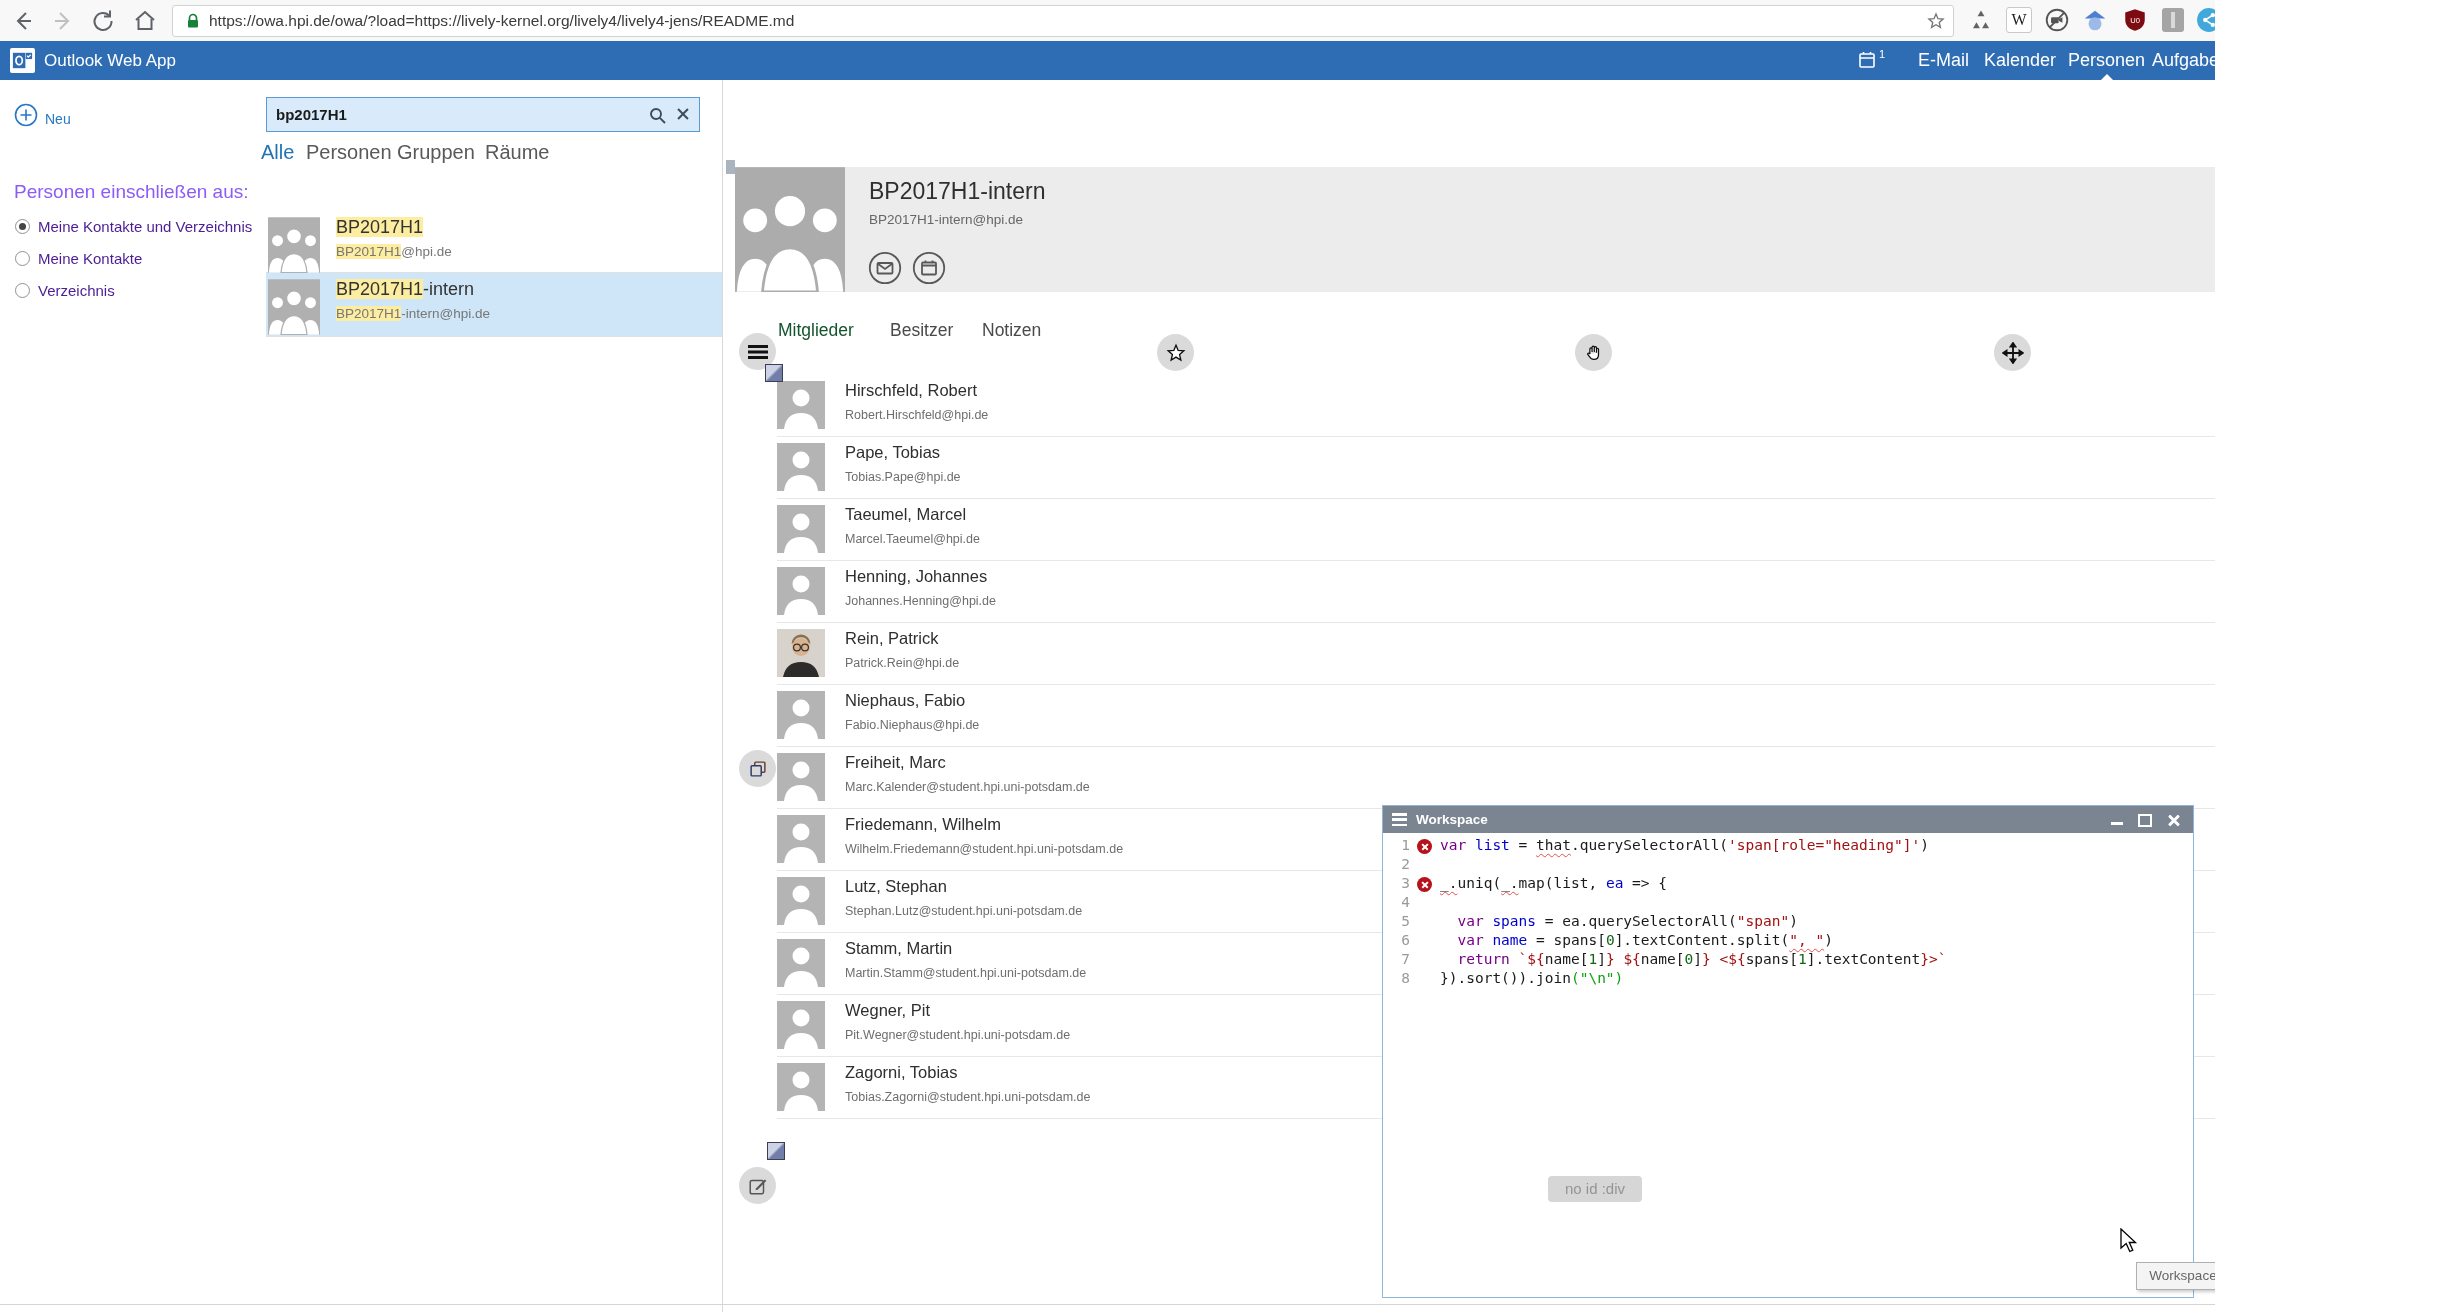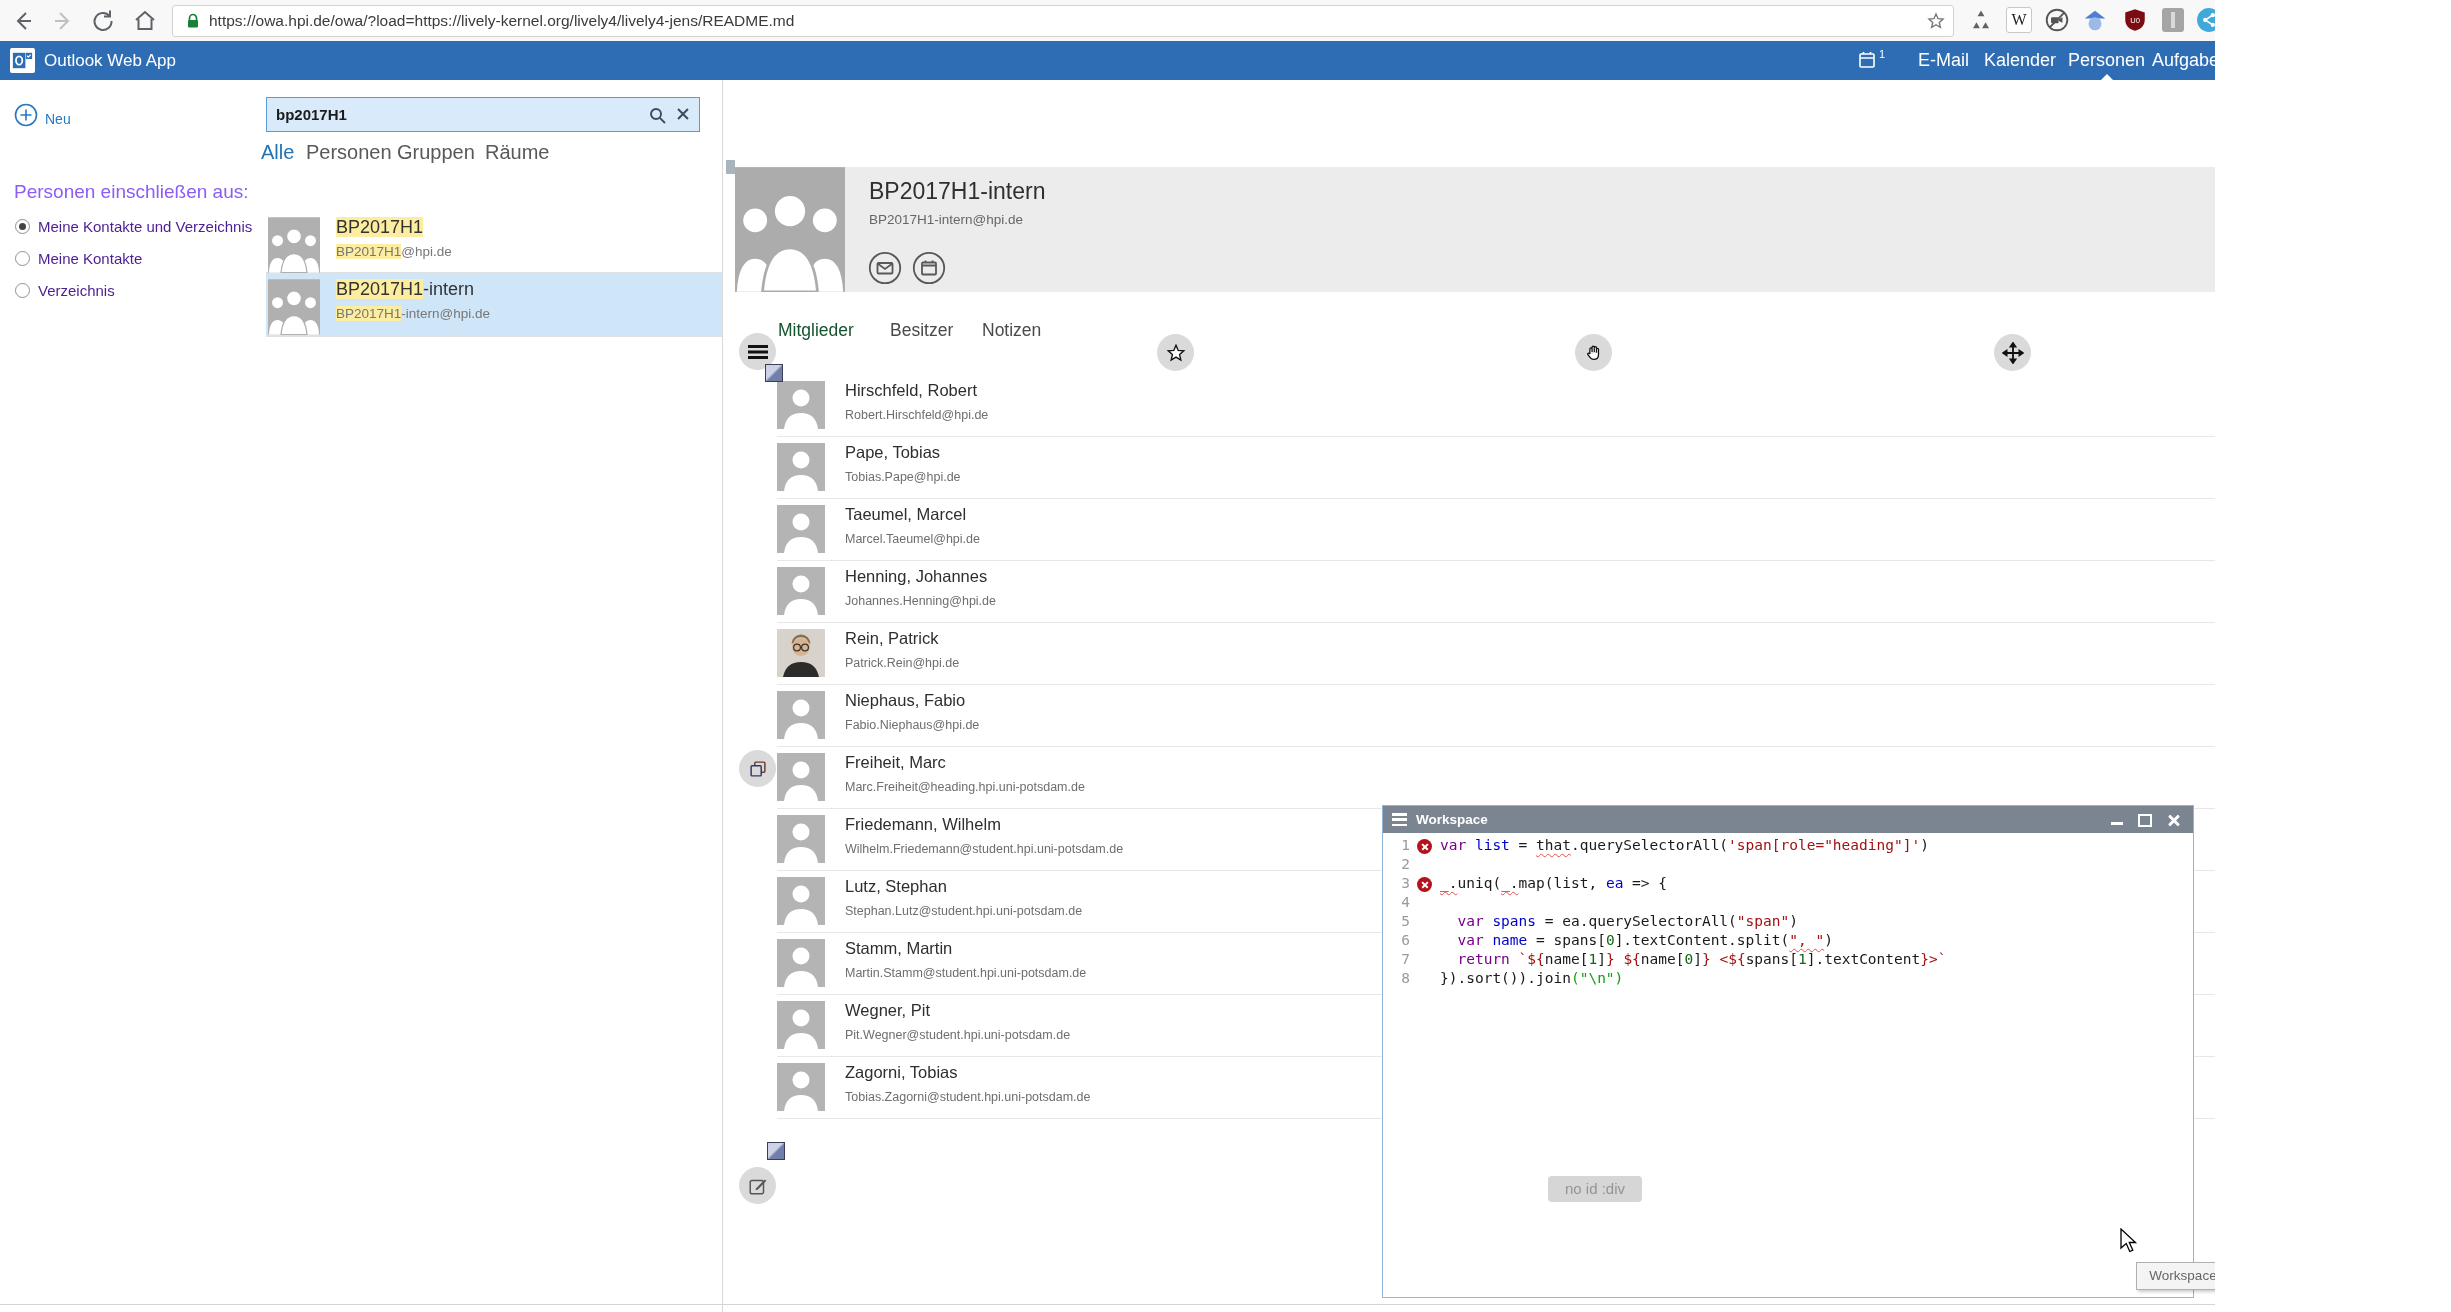--- a/index.html
+++ b/index.html
@@ -474,21 +474,21 @@
       <div class="member-row">
       <span class="m-avatar">
         <svg class="av-generic" width="48" height="48" viewBox="0 0 48 48">
             <rect width="48" height="48" fill="#b4b4b4"></rect>
             <circle cx="24" cy="17" r="8.5" fill="#fff"></circle>
             <path d="M7 48 q2-16 17-16 q15 0 17 16 Z" fill="#fff"></path>
           </svg>
 
       </span>
       <span class="m-name">Freiheit, Marc</span>
-      <span class="m-email">Marc.Freiheit@heading.hpi.uni-potsdam.de</span>
+      <span class="m-email">Marc.Kalender@student.hpi.uni-potsdam.de</span>
     </div>
       <div class="member-row">
       <span class="m-avatar">
         <svg class="av-generic" width="48" height="48" viewBox="0 0 48 48">
             <rect width="48" height="48" fill="#b4b4b4"></rect>
             <circle cx="24" cy="17" r="8.5" fill="#fff"></circle>
             <path d="M7 48 q2-16 17-16 q15 0 17 16 Z" fill="#fff"></path>
           </svg>
 
       </span>

